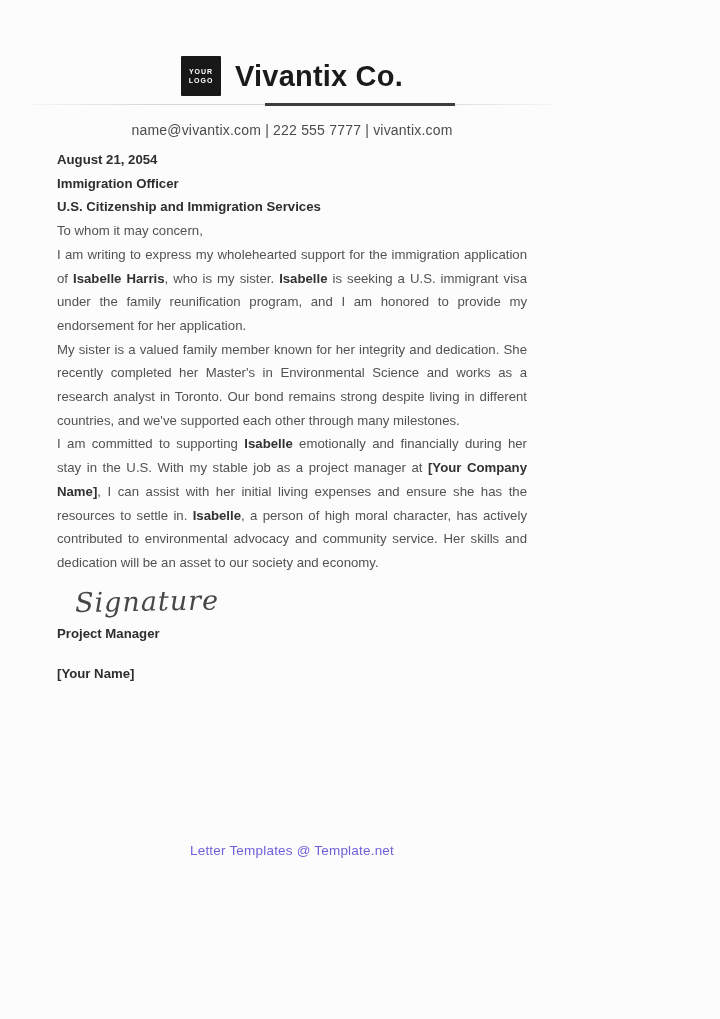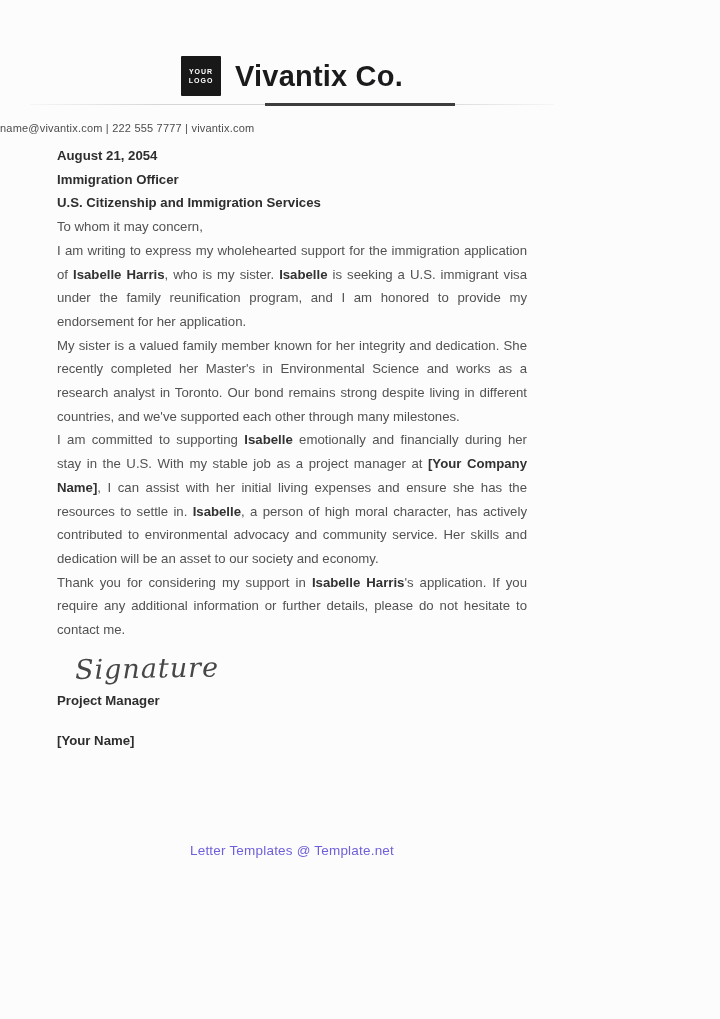--- a/index.html
+++ b/index.html
@@ -32,22 +32,22 @@
   .header-divider { position: relative; margin-top: 7px; height: 4px; }
   .header-divider .thin-line {
     position: absolute; left: 30px; right: 30px; top: 1px; height: 1px;
     background: linear-gradient(to right, #f6f6f6, #d6d6d6 25%, #d6d6d6 75%, #f6f6f6);
   }
   .header-divider .dark-line {
     position: absolute; left: 265px; top: 0; width: 190px; height: 3px;
     background: #3d3d3d;
   }
   .contact-line {
-    margin-top: 15px; 
-    font-size: 11px; color: #4c4c4c; letter-spacing: 0.2px;
+    margin-top: 15px; text-align: center;
+    font-size: 14px; color: #4c4c4c; letter-spacing: 0.2px;
   }
 
   
   .letter-title {
     margin-top: 108px; text-align: center;
     font-size: 25px; font-weight: 700; color: #1c1c1e; letter-spacing: 0.3px;
     line-height: 29px;
   }
 
   
@@ -102,21 +102,20 @@
 
   <main class="content">
     <p class="meta-line">August 21, 2054</p>
     <p class="meta-line">Immigration Officer</p>
     <p class="meta-line">U.S. Citizenship and Immigration Services</p>
     <p class="salutation">To whom it may concern,</p>
 
     <p class="para"><span>I am writing to express my wholehearted support for the immigration application of </span><b>Isabelle Harris</b><span>, who is my sister. </span><b>Isabelle</b><span> is seeking a U.S. immigrant visa under the family reunification program, and I am honored to provide my endorsement for her application.</span></p>
     <p class="para"><span>My sister is a valued family member known for her integrity and dedication. She recently completed her Master's in Environmental Science and works as a research analyst in Toronto. Our bond remains strong despite living in different countries, and we've supported each other through many milestones.</span></p>
     <p class="para"><span>I am committed to supporting </span><b>Isabelle</b><span> emotionally and financially during her stay in the U.S. With my stable job as a project manager at </span><b>[Your Company Name]</b><span>, I can assist with her initial living expenses and ensure she has the resources to settle in. </span><b>Isabelle</b><span>, a person of high moral character, has actively contributed to environmental advocacy and community service. Her skills and dedication will be an asset to our society and economy.</span></p>
-    <p class="para"><span>Thank you for considering my support in </span><b>Isabelle Harris</b><span>'s application. If you require any additional information or further details, please do not hesitate to contact me.</span></p>
 
 
     <div class="signature-script">Signature</div>
 
     <p class="signer">Project Manager</p>
     <p class="signer signer-name">[Your Name]</p>
   </main>
 
   <footer class="footer">
     <a class="credit-link">Letter Templates @ Template.net</a>

